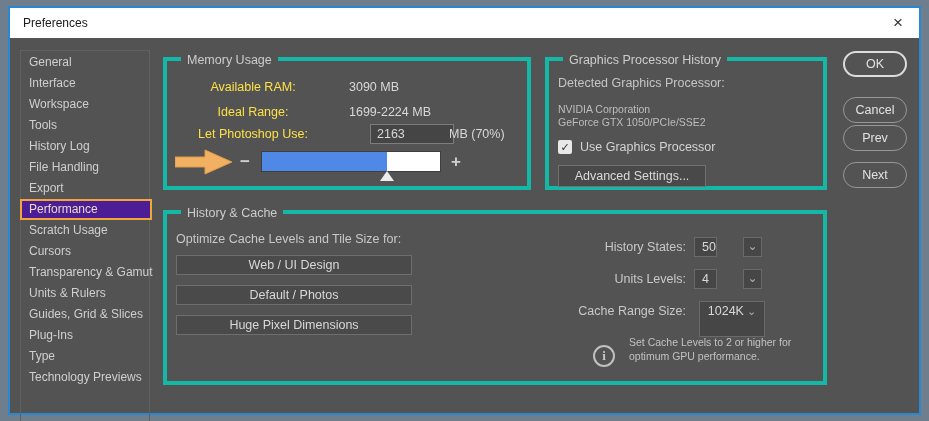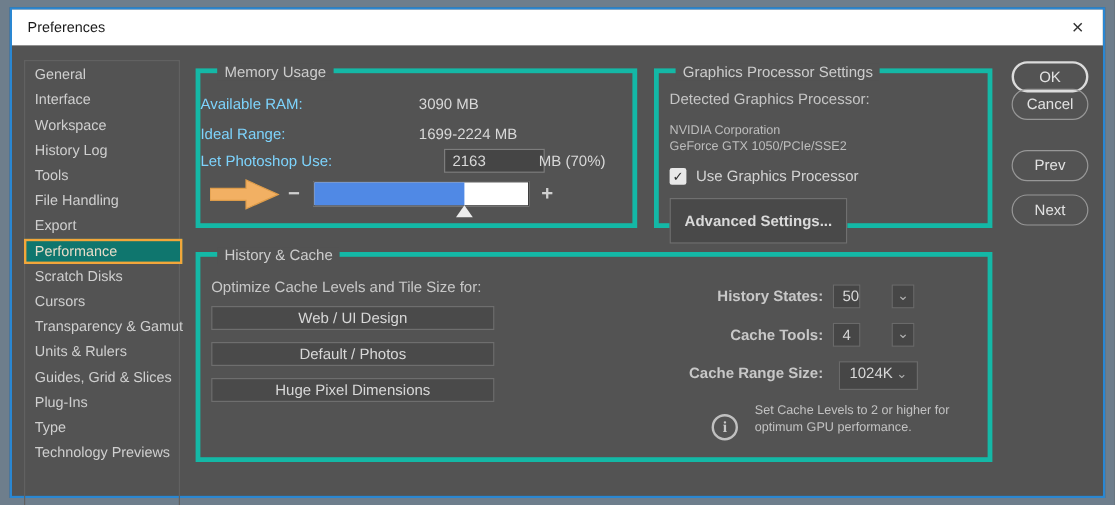--- a/index.html
+++ b/index.html
@@ -28,37 +28,37 @@
   
   .sidebar {
     position:absolute; left:10px; top:12px; width:130px; height:417px;
     border:1px solid #616161; padding-top:1px;
   }
   .side-item {
     height:21px; line-height:21px; padding-left:8px;
     font-size:12px; color:#cfcfcf; white-space:nowrap;
   }
   .side-item.selected {
-    background:#0f766e; border:2px solid #f2a63a; color:#e6dcc8;
+    background:#4c1d95; border:2px solid #f2a63a; color:#e6dcc8;
     line-height:17px; margin-left:-1px; margin-right:-3px; padding-left:7px;
   }
 
   
   .panel { position:absolute; border:4px solid #14b8a6; }
   .panel-title {
     position:absolute; top:-8px; left:14px; background:#535353;
     padding:0 6px; font-size:12.5px; color:#cccccc; white-space:nowrap;
   }
   .panel-memory  { left:153px; top:19px;  width:368px; height:133px; }
   .panel-gpu     { left:535px; top:19px;  width:282px; height:133px; }
   .panel-history { left:153px; top:172px; width:664px; height:175px; }
 
   
   .mem-row { position:absolute; left:0; width:100%; height:20px; font-size:12.5px; }
-  .mem-label { position:absolute; left:0; width:172px; text-align:left; color:#7dd3fc; line-height:20px; }
+  .mem-label { position:absolute; left:0; width:172px; text-align:center; color:#fde047; line-height:20px; }
   .mem-value { position:absolute; left:182px; color:#d8d8d8; line-height:20px; white-space:nowrap; }
   .mem-input {
     position:absolute; left:178px; top:0; width:84px; height:20px;
     background:#454545; border:1px solid #7d7d7d; color:#d8d8d8;
     font-size:12.5px; padding-left:6px; font-family:inherit;margin-left:25px;
   }
   .mem-suffix { position:absolute; left:282px; color:#d8d8d8; line-height:20px; white-space:nowrap; }
 
   .arrow-annot { position:absolute; left:8px; top:88px; }
   .slider-minus, .slider-plus {
@@ -83,46 +83,46 @@
   .gpu-vendor   { position:absolute; left:9px; top:42px; font-size:10.5px; color:#bdbdbd; }
   .gpu-model    { position:absolute; left:9px; top:55px; font-size:10.5px; color:#bdbdbd; }
   .gpu-check-row{ position:absolute; left:9px; top:78px; height:16px; display:flex; align-items:center; }
   .checkbox {
     width:14px; height:14px; background:#e8e8e8; border-radius:2px;
     display:flex; align-items:center; justify-content:center;
     font-size:11px; font-weight:bold; color:#2e2e2e;
   }
   .gpu-check-label { margin-left:8px; font-size:12.5px; color:#d4d4d4; }
   .adv-btn {
-    position:absolute; left:9px; top:104px; width:148px; height:38px;
+    position:absolute; left:9px; top:104px; width:148px; height:22px;
     background:#494949; border:1px solid #707070; color:#dadada;
-    font-size:12.5px; font-weight:bold; font-family:inherit; text-align:center; line-height:20px;
+    font-size:12.5px; font-weight:normal; font-family:inherit; text-align:center; line-height:20px;
   }
 
   
   .optimize-label { position:absolute; left:9px; top:18px; font-size:12.5px; color:#c8c8c8; }
   .preset-btn {
     position:absolute; left:9px; width:236px; height:20px;
     background:#4a4a4a; border:1px solid #6e6e6e; color:#d8d8d8;
     font-size:12.5px; font-family:inherit; text-align:center; line-height:18px;
   }
   .hc-row { position:absolute; left:0; width:100%; height:20px; font-size:12.5px; }
-  .hc-label { position:absolute; left:300px; width:219px; text-align:right; color:#c8c8c8; line-height:20px;font-weight:bold; }
+  .hc-label { position:absolute; left:300px; width:219px; text-align:right; color:#c8c8c8; line-height:20px; }
   .hc-valuebox {
     position:absolute; left:527px; top:0; width:23px; height:20px;
     background:#464646; border:1px solid #6a6a6a; color:#d8d8d8;
     line-height:18px; padding-left:7px;
   }
   .hc-arrowbox {
     position:absolute; left:576px; top:0; width:19px; height:20px;
     background:#464646; border:1px solid #6a6a6a; color:#b0b0b0;
     text-align:center; line-height:16px; font-size:12px;
   }
   .hc-combo {
-    position:absolute; left:532px; top:0; width:66px; height:24px;
+    position:absolute; left:532px; top:0; width:66px; height:36px;
     background:#464646; border:1px solid #6a6a6a; color:#d8d8d8;
     line-height:18px; text-align:center;
   }
   .hc-combo .chev { color:#b0b0b0; font-size:11px; margin-left:3px; }
   .info-icon {
     position:absolute; left:426px; top:131px; width:22px; height:22px;
     border:2px solid #c0c0c0; border-radius:50%; color:#c8c8c8;
     display:flex; align-items:center; justify-content:center;
     font-size:13px; font-family:"Liberation Serif","DejaVu Serif",serif; font-weight:bold;
   }
@@ -145,26 +145,26 @@
     <span class="titlebar-text">Preferences</span>
     <span class="close-btn">×</span>
   </div>
 
   <div class="content">
 
     <div class="sidebar">
       <div class="side-item">General</div>
       <div class="side-item">Interface</div>
       <div class="side-item">Workspace</div>
+      <div class="side-item">Tools</div>
       <div class="side-item">History Log</div>
-      <div class="side-item">Tools</div>
       <div class="side-item">File Handling</div>
       <div class="side-item">Export</div>
       <div class="side-item selected">Performance</div>
-      <div class="side-item">Scratch Disks</div>
+      <div class="side-item">Scratch Usage</div>
       <div class="side-item">Cursors</div>
       <div class="side-item">Transparency &amp; Gamut</div>
       <div class="side-item">Units &amp; Rulers</div>
       <div class="side-item">Guides, Grid &amp; Slices</div>
       <div class="side-item">Plug-Ins</div>
       <div class="side-item">Type</div>
       <div class="side-item">Technology Previews</div>
     </div>
 
     <div class="panel panel-memory">
@@ -189,21 +189,21 @@
       </svg>
       <span class="slider-minus">−</span>
       <div class="slider-track">
         <div class="slider-fill" style="width: 70%;"></div>
         <div class="slider-thumb" style="left: 70%;"></div>
       </div>
       <span class="slider-plus">+</span>
     </div>
 
     <div class="panel panel-gpu">
-      <span class="panel-title">Graphics Processor Settings</span>
+      <span class="panel-title">Graphics Processor History</span>
       <div class="gpu-detected">Detected Graphics Processor:</div>
       <div class="gpu-vendor">NVIDIA Corporation</div>
       <div class="gpu-model">GeForce GTX 1050/PCIe/SSE2</div>
       <div class="gpu-check-row">
         <span class="checkbox">✓</span>
         <span class="gpu-check-label">Use Graphics Processor</span>
       </div>
       <button class="adv-btn">Advanced Settings...</button>
     </div>
 
@@ -214,33 +214,33 @@
       <button class="preset-btn" style="top:41px;">Web / UI Design</button>
       <button class="preset-btn" style="top:71px;">Default / Photos</button>
       <button class="preset-btn" style="top:101px;">Huge Pixel Dimensions</button>
 
       <div class="hc-row" style="top:23px;">
         <span class="hc-label">History States:</span>
         <span class="hc-valuebox">50</span>
         <span class="hc-arrowbox">⌄</span>
       </div>
       <div class="hc-row" style="top:55px;">
-        <span class="hc-label">Cache Tools:</span>
+        <span class="hc-label">Units Levels:</span>
         <span class="hc-valuebox">4</span>
         <span class="hc-arrowbox">⌄</span>
       </div>
       <div class="hc-row" style="top:87px;">
         <span class="hc-label">Cache Range Size:</span>
         <span class="hc-combo"><span>1024K</span><span class="chev">⌄</span></span>
       </div>
 
       <div class="info-icon">i</div>
       <div class="info-text info-line1">Set Cache Levels to 2 or higher for</div>
       <div class="info-text info-line2">optimum GPU performance.</div>
     </div>
 
     <button class="action-btn primary" style="top:13px;">OK</button>
-    <button class="action-btn" style="top:36px;">Cancel</button>
+    <button class="action-btn" style="top:59px;">Cancel</button>
     <button class="action-btn" style="top:87px;">Prev</button>
     <button class="action-btn" style="top:124px;">Next</button>
 
   </div>
 </div>
 
 </body></html>

